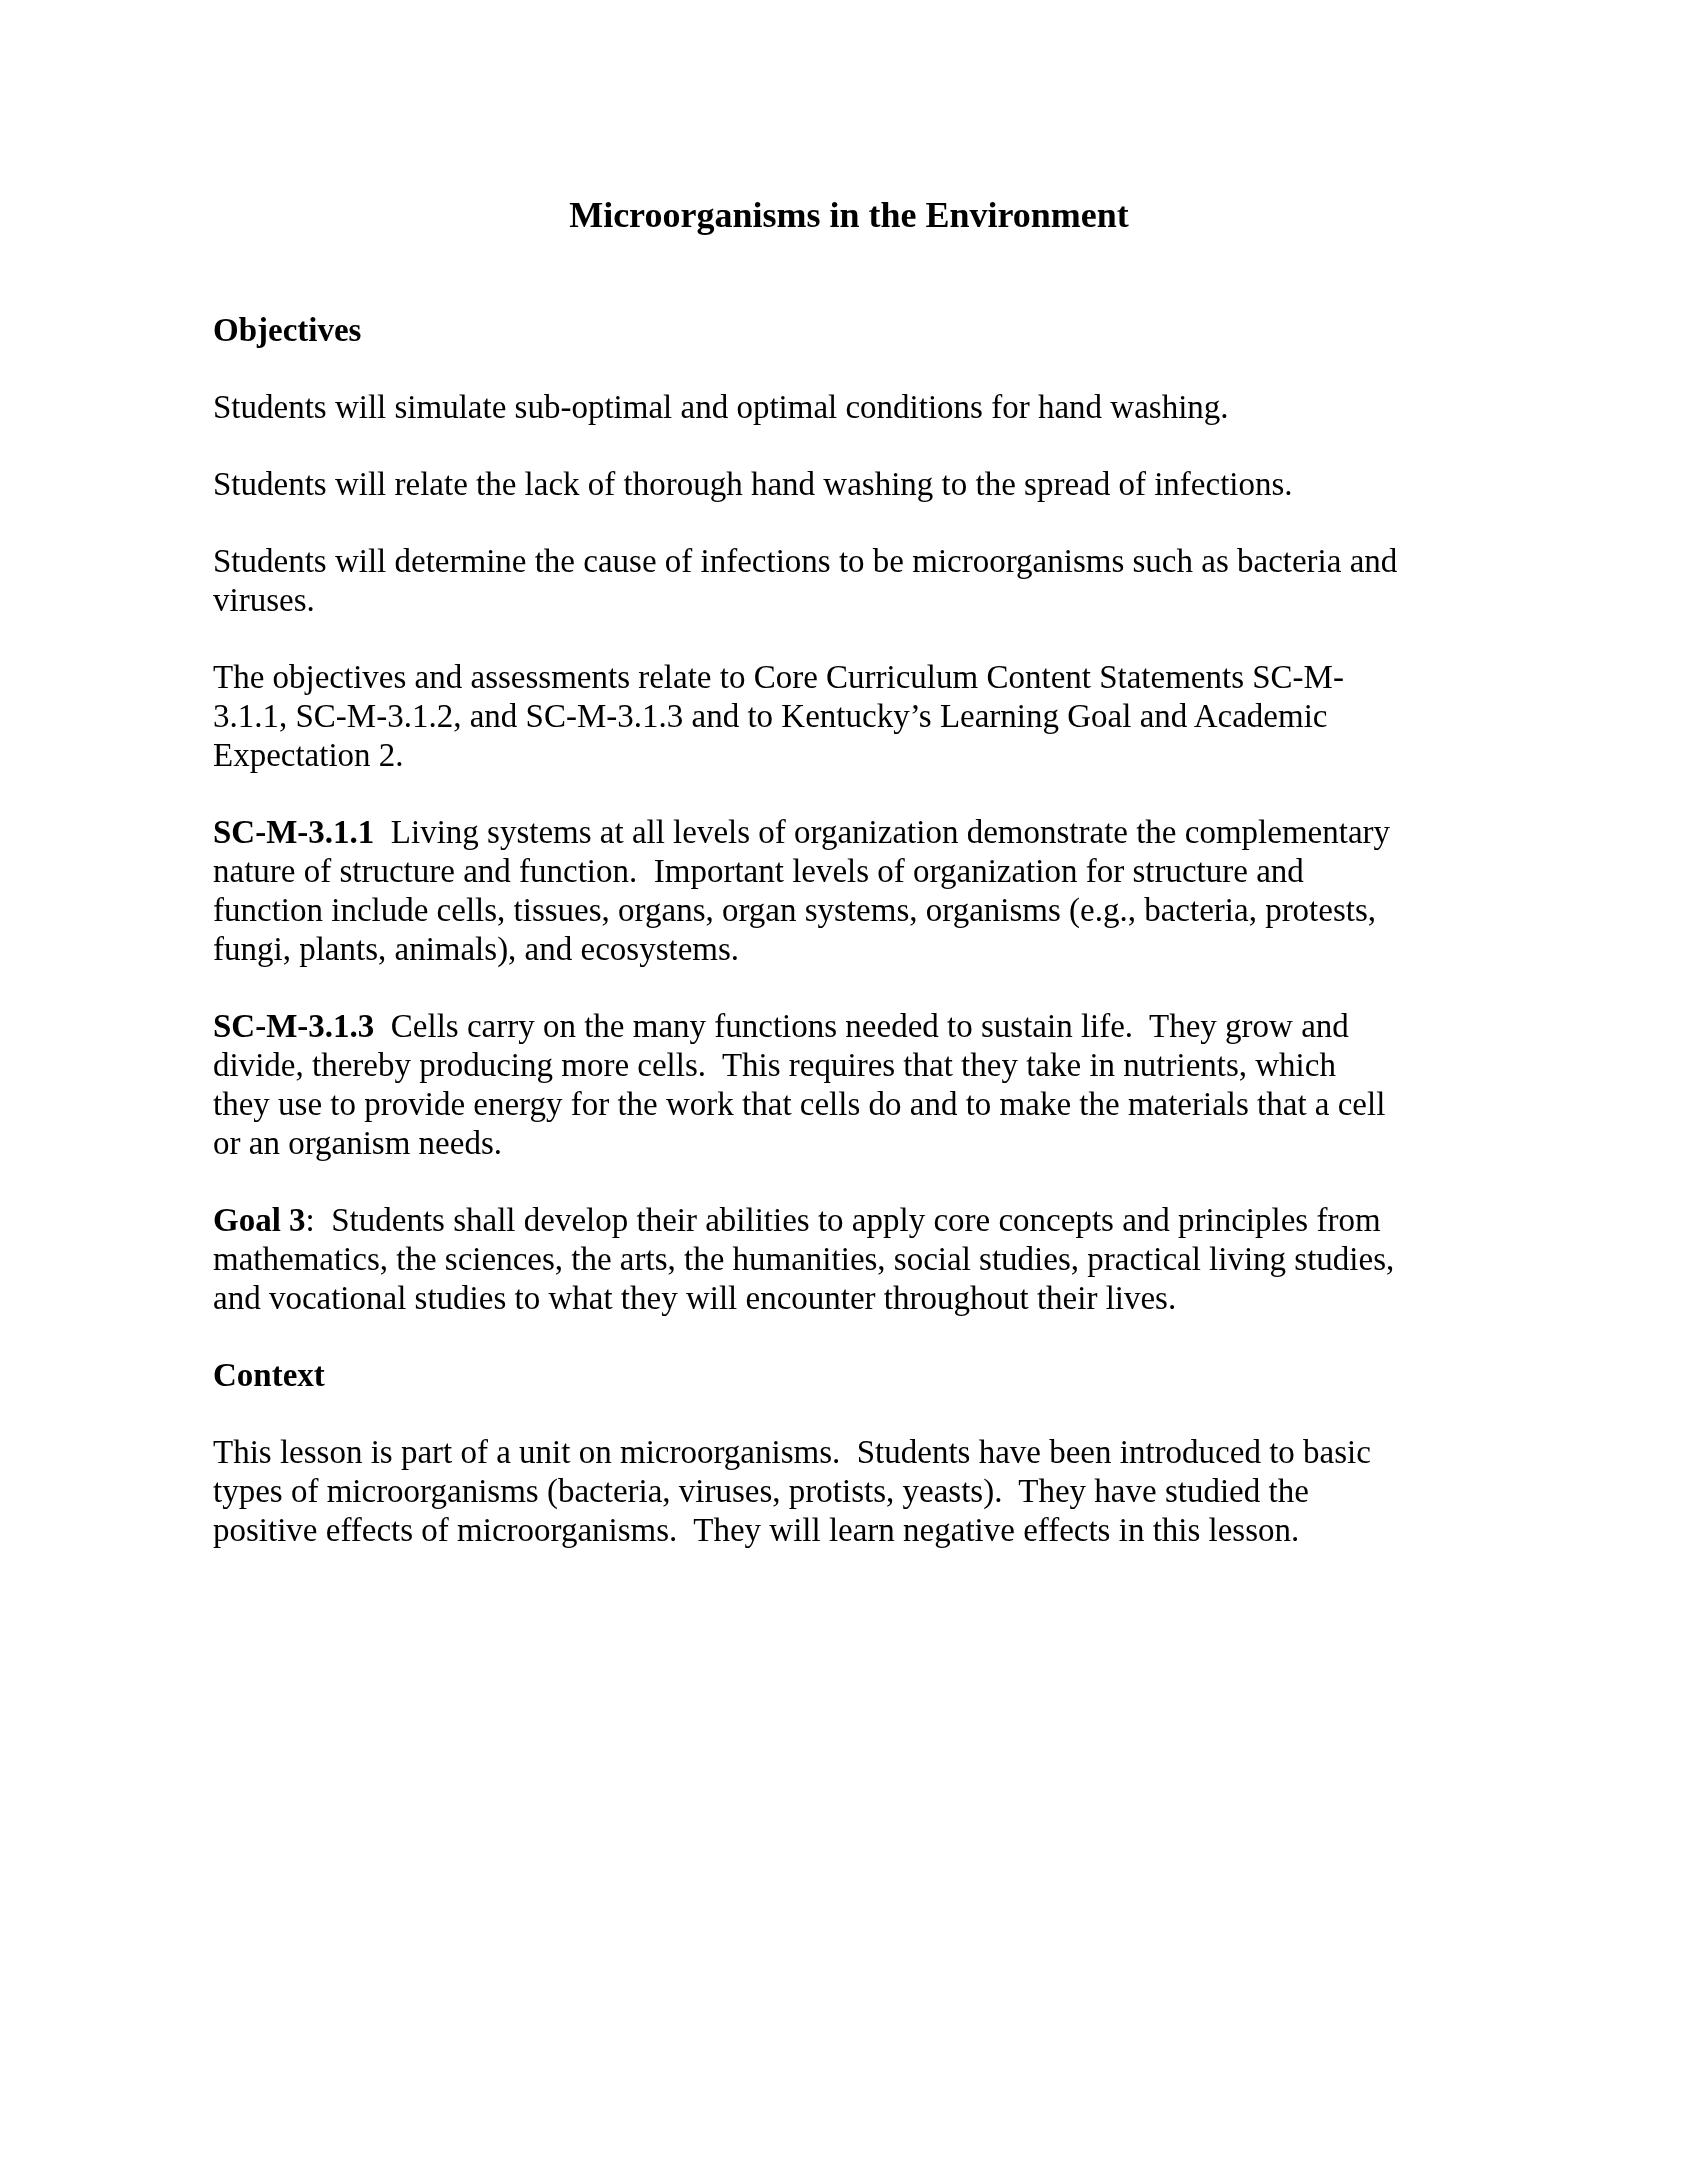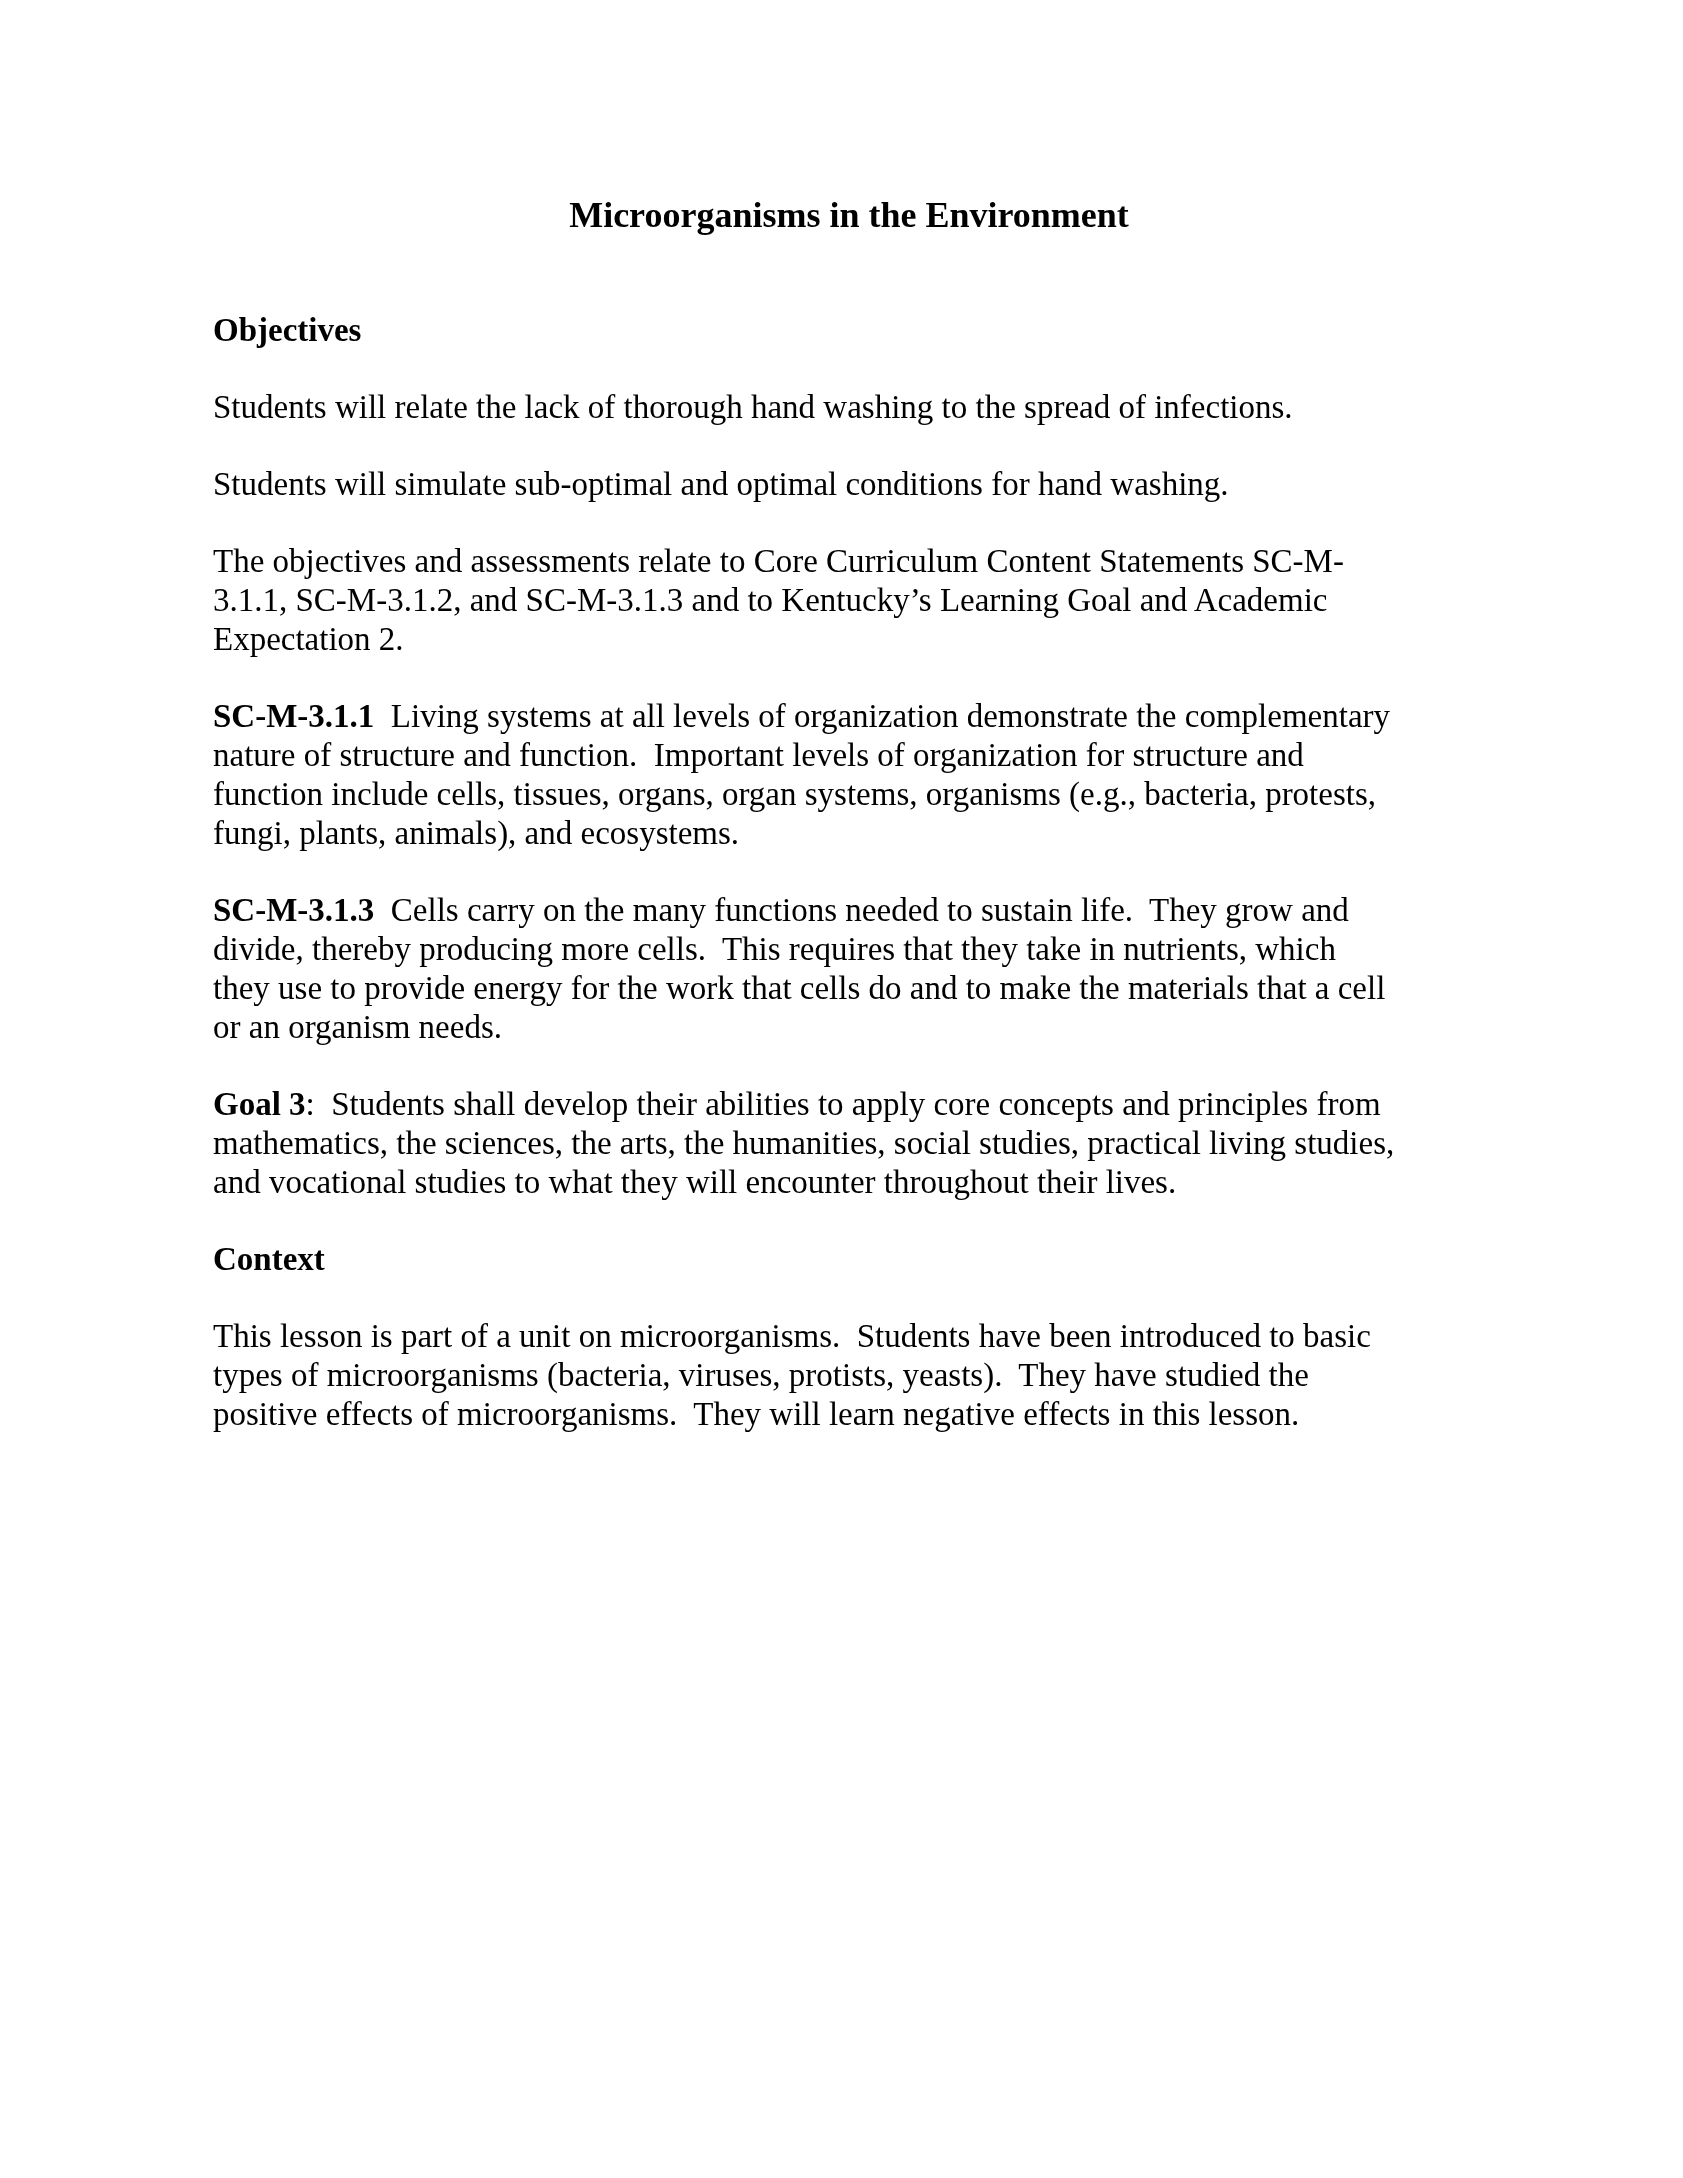--- a/index.html
+++ b/index.html
@@ -45,24 +45,26 @@
 </style>
 </head>
 <body>
 
 <div class="page">
 
   <h1 class="doc-title">Microorganisms in the Environment</h1>
 
   <h2 class="doc-heading">Objectives</h2>
 
+  <p class="doc-para">Students will simulate sub-optimal and optimal conditions for hand washing.</p>
+
   <p class="doc-para">Students will relate the lack of thorough hand washing to the spread of infections.</p>
 
-  <p class="doc-para">Students will simulate sub-optimal and optimal conditions for hand washing.</p>
-
+  <p class="doc-para">Students will determine the cause of infections to be microorganisms such as bacteria and
+viruses.</p>
 
 
   <p class="doc-para">The objectives and assessments relate to Core Curriculum Content Statements SC-M-
 3.1.1, SC-M-3.1.2, and SC-M-3.1.3 and to Kentucky’s Learning Goal and Academic
 Expectation 2.</p>
 
   <p class="doc-para"><b>SC-M-3.1.1</b><span>  Living systems at all levels of organization demonstrate the complementary
 nature of structure and function.  Important levels of organization for structure and
 function include cells, tissues, organs, organ systems, organisms (e.g., bacteria, protests,
 fungi, plants, animals), and ecosystems.</span></p>

